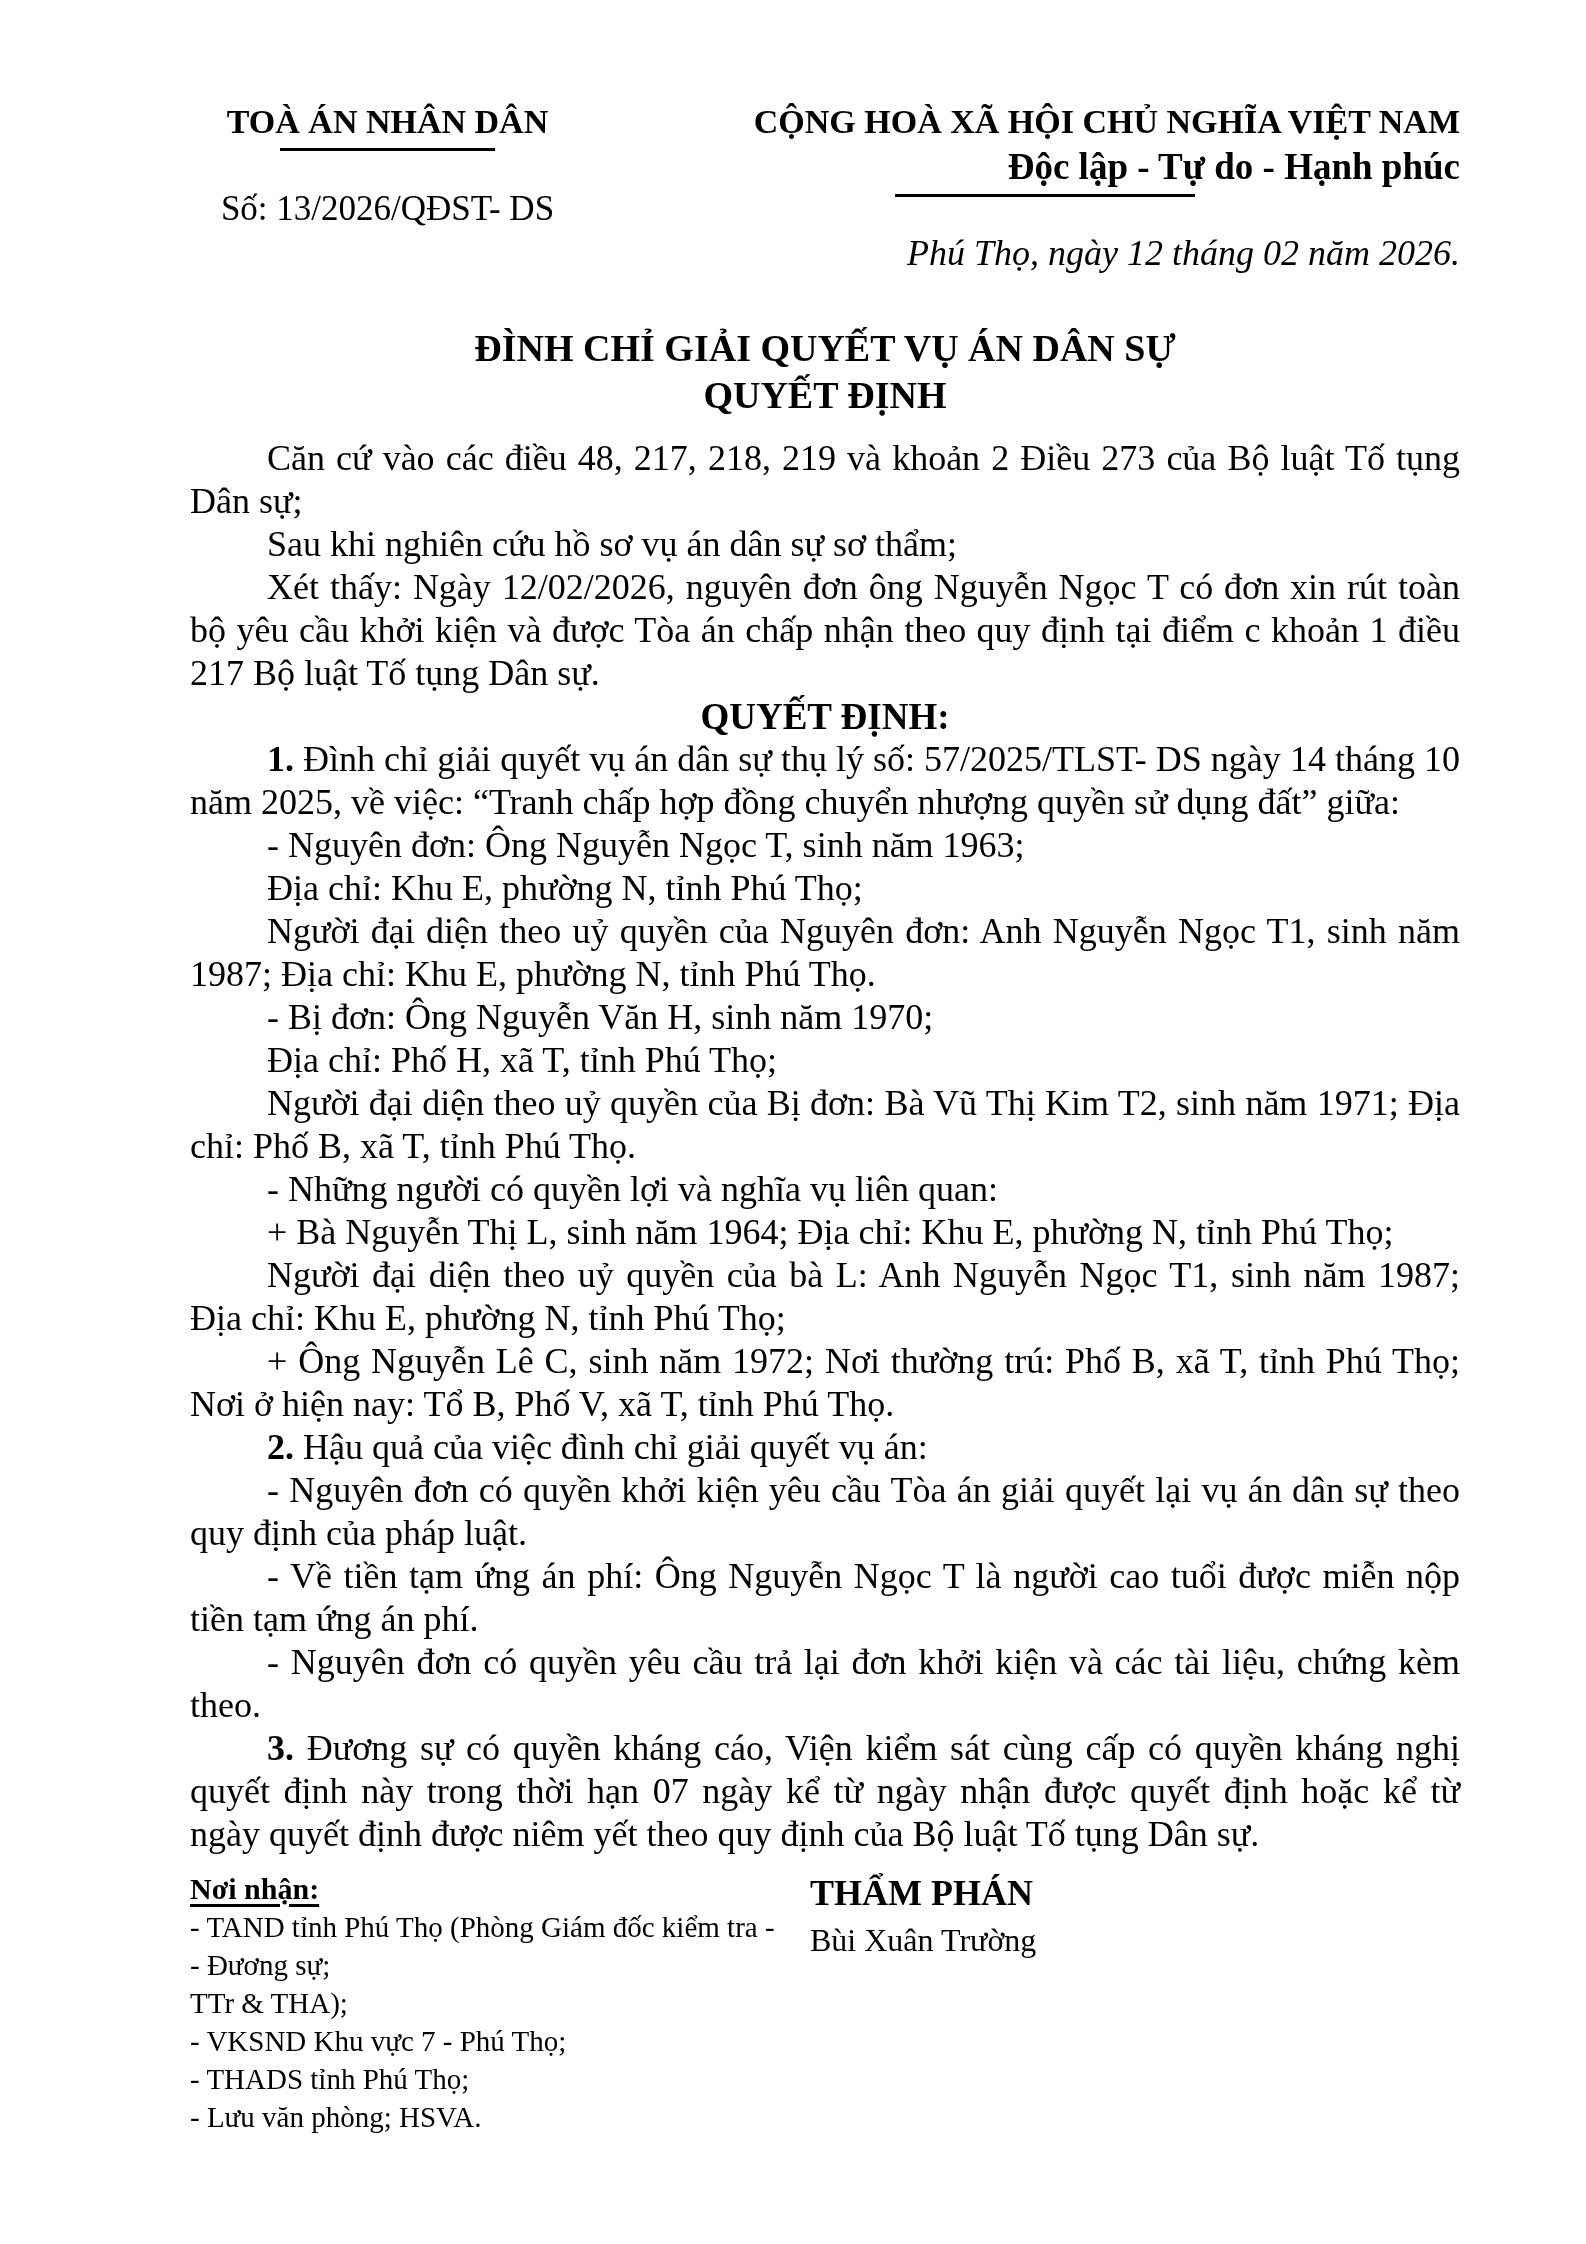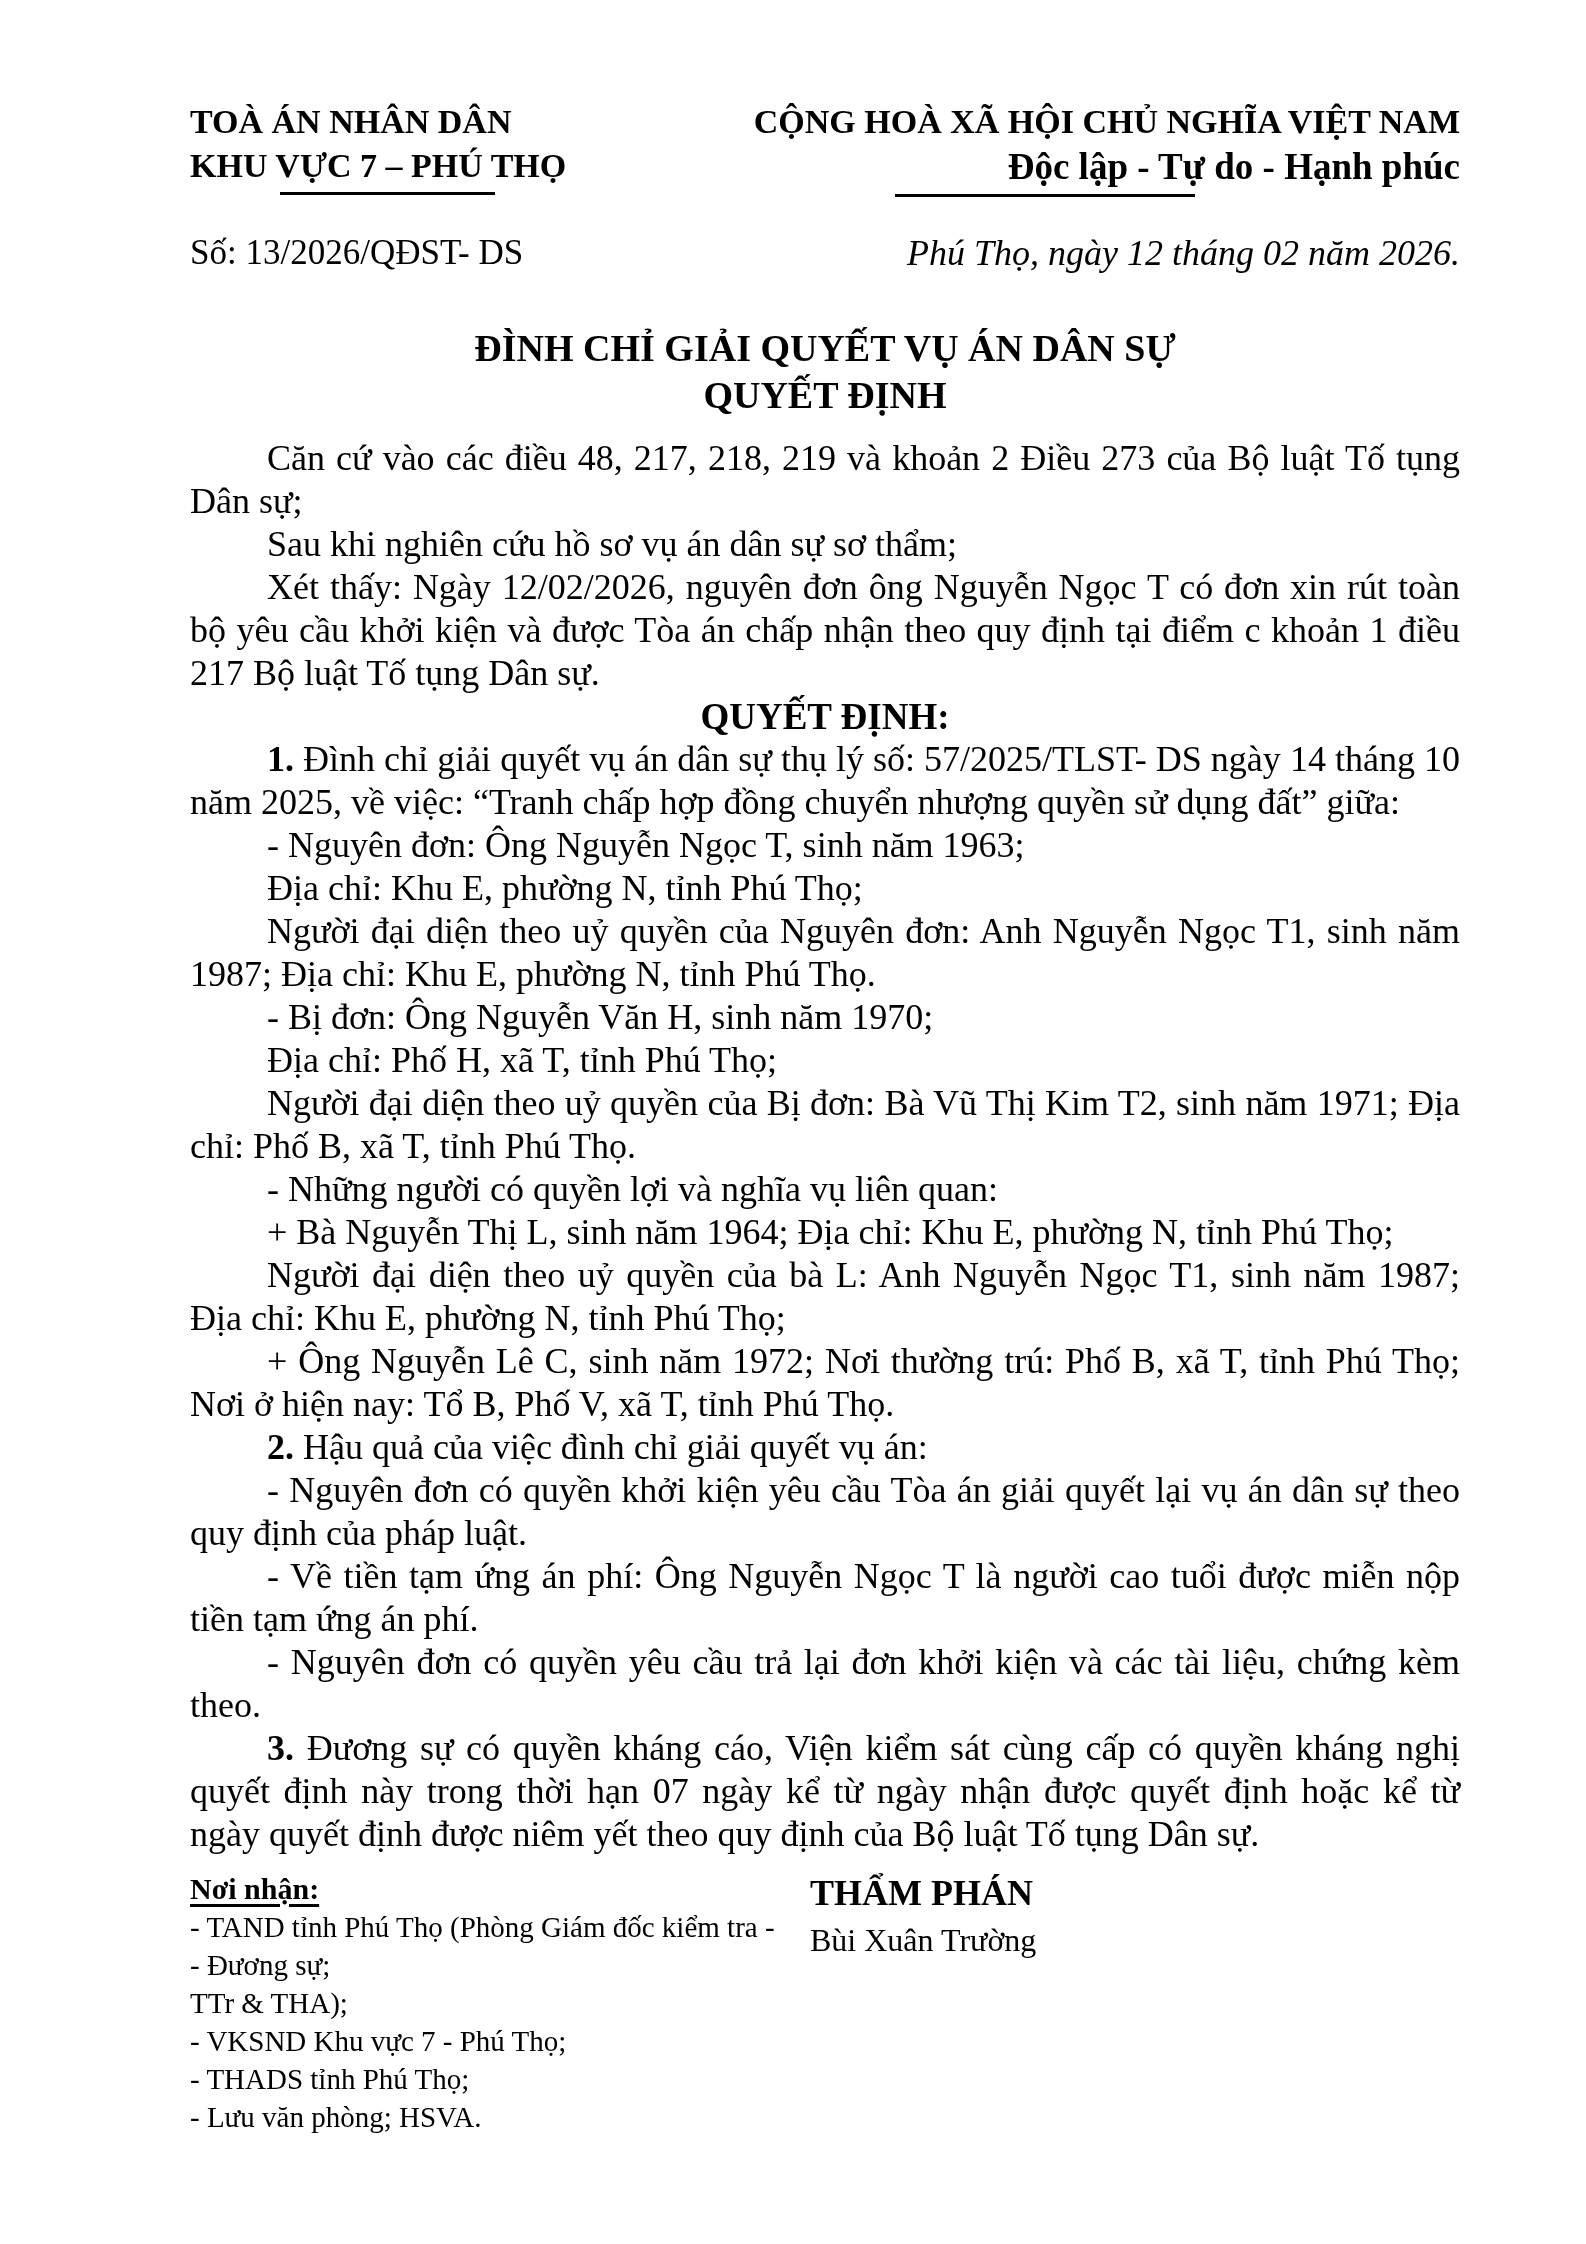--- a/index.html
+++ b/index.html
@@ -11,21 +11,21 @@
     background: #ffffff;
     color: #000000;
     font-family: "Liberation Serif", "DejaVu Serif", serif;
     box-sizing: border-box;
     padding: 100px 126px 0 190px;
     overflow: hidden;
   }
 
   
   .header { display: flex; justify-content: space-between; align-items: flex-start; }
-  .header-left  { width: 395px; text-align: left; flex: 0 0 auto; font-family: Liberation Serif, serif; }
+  .header-left  { width: 395px; text-align: center; flex: 0 0 auto; font-family: Liberation Serif, serif; }
   .header-right { width: 830px; text-align: right; flex: 0 0 auto; }
   .org-line   { font-weight: bold; font-size: 34px; line-height: 44px; white-space: nowrap; }
   .nat-line1  { font-weight: bold; font-size: 34px; line-height: 44px; white-space: nowrap; }
   .nat-line2  { font-weight: bold; font-size: 37px; line-height: 46px; white-space: nowrap; }
   .rule { height: 0; border-bottom: 3px solid #000; margin: 4px auto 0; }
   .rule-left  { width: 215px; }
   .rule-right { width: 300px; }
   .doc-number { font-size: 35px; line-height: 44px; margin-top: 36px; white-space: nowrap; }
   .date-line  { font-style: italic; font-size: 36px; line-height: 44px; margin-top: 34px; white-space: nowrap; }
 
@@ -55,21 +55,20 @@
   .sig-name  { font-weight: normal; font-size: 32px; line-height: 48px; }
 </style>
 </head>
 <body>
 
 <div class="page">
 
   <div class="header">
     <div class="header-left">
       <div class="org-line">TOÀ ÁN NHÂN DÂN</div>
-      <div class="org-line">KHU VỰC 7 – PHÚ THỌ</div>
       <div class="rule rule-left"></div>
       <div class="doc-number">Số: 13/2026/QĐST- DS</div>
     </div>
     <div class="header-right">
       <div class="nat-line1">CỘNG HOÀ XÃ HỘI CHỦ NGHĨA VIỆT NAM</div>
       <div class="nat-line2">Độc lập - Tự do - Hạnh phúc</div>
       <div class="rule rule-right"></div>
       <div class="date-line">Phú Thọ, ngày 12 tháng 02 năm 2026.</div>
     </div>
   </div>

